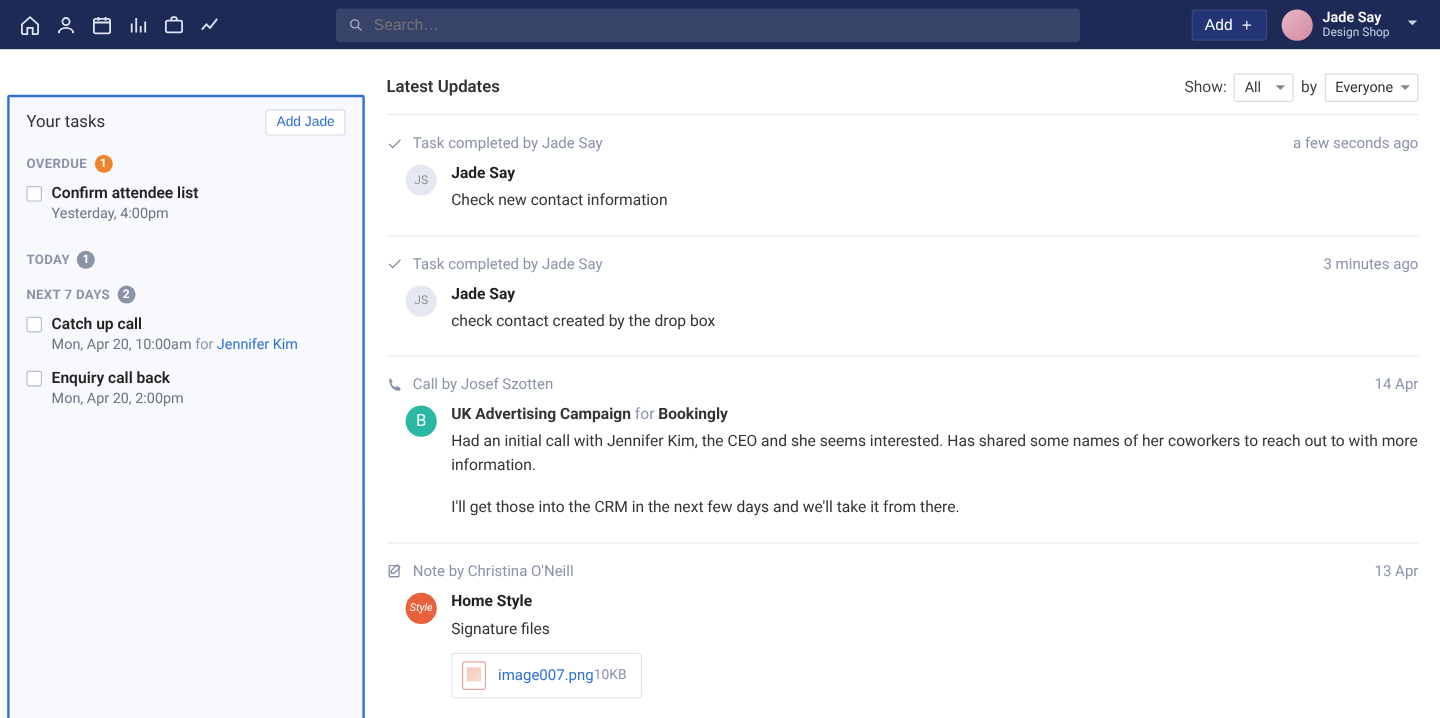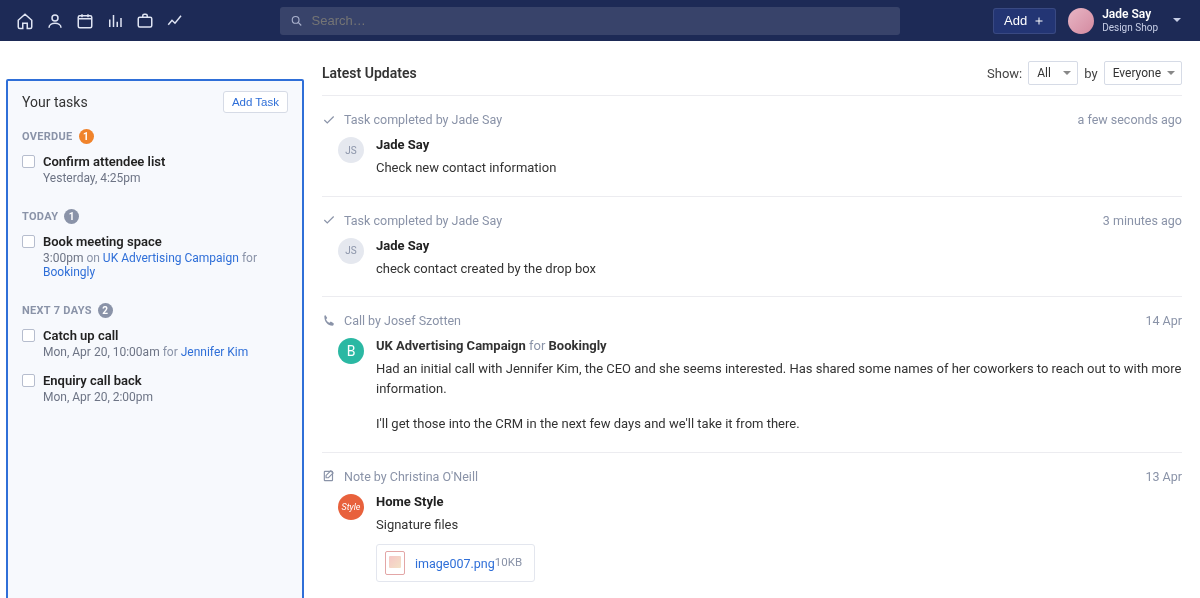--- a/index.html
+++ b/index.html
@@ -143,47 +143,38 @@
     </div>
   </div>
 </div>
 
 <div class="container">
 
   <aside class="sidebar">
     <div class="sidebar-inner">
       <div class="sidebar-header">
         <div class="sidebar-title">Your tasks</div>
-        <button class="add-task-btn">Add Task</button>
+        <button class="add-task-btn">Add Jade</button>
       </div>
 
       <div class="section-label">
         <span>OVERDUE</span>
         <span class="badge orange">1</span>
       </div>
       <div class="task">
         <div class="task-title-row">
           <div class="checkbox"></div>
           <div class="task-title">Confirm attendee list</div>
         </div>
-        <div class="task-meta">Yesterday, 4:25pm</div>
+        <div class="task-meta">Yesterday, 4:00pm</div>
       </div>
 
       <div class="section-label">
         <span>TODAY</span>
         <span class="badge">1</span>
-      </div>
-      <div class="task">
-        <div class="task-title-row">
-          <div class="checkbox"></div>
-          <div class="task-title">Book meeting space</div>
-        </div>
-        <div class="task-meta">
-          <span>3:00pm</span><span class="muted"> on </span><a class="link">UK Advertising Campaign</a><span class="muted"> for </span><a class="link">Bookingly</a>
-        </div>
       </div>
 
       <div class="section-label">
         <span>NEXT 7 DAYS</span>
         <span class="badge">2</span>
       </div>
       <div class="task">
         <div class="task-title-row">
           <div class="checkbox"></div>
           <div class="task-title">Catch up call</div>

